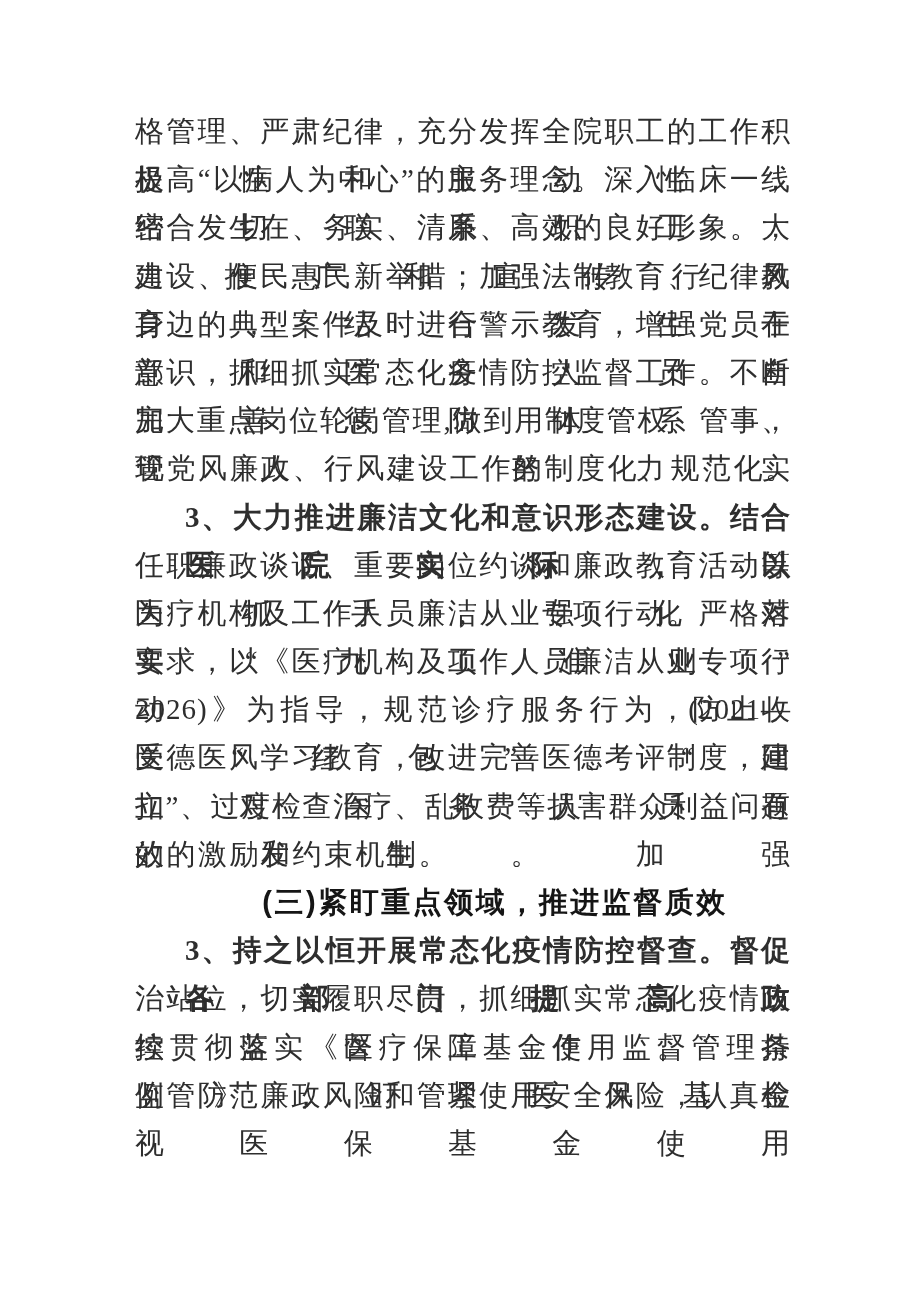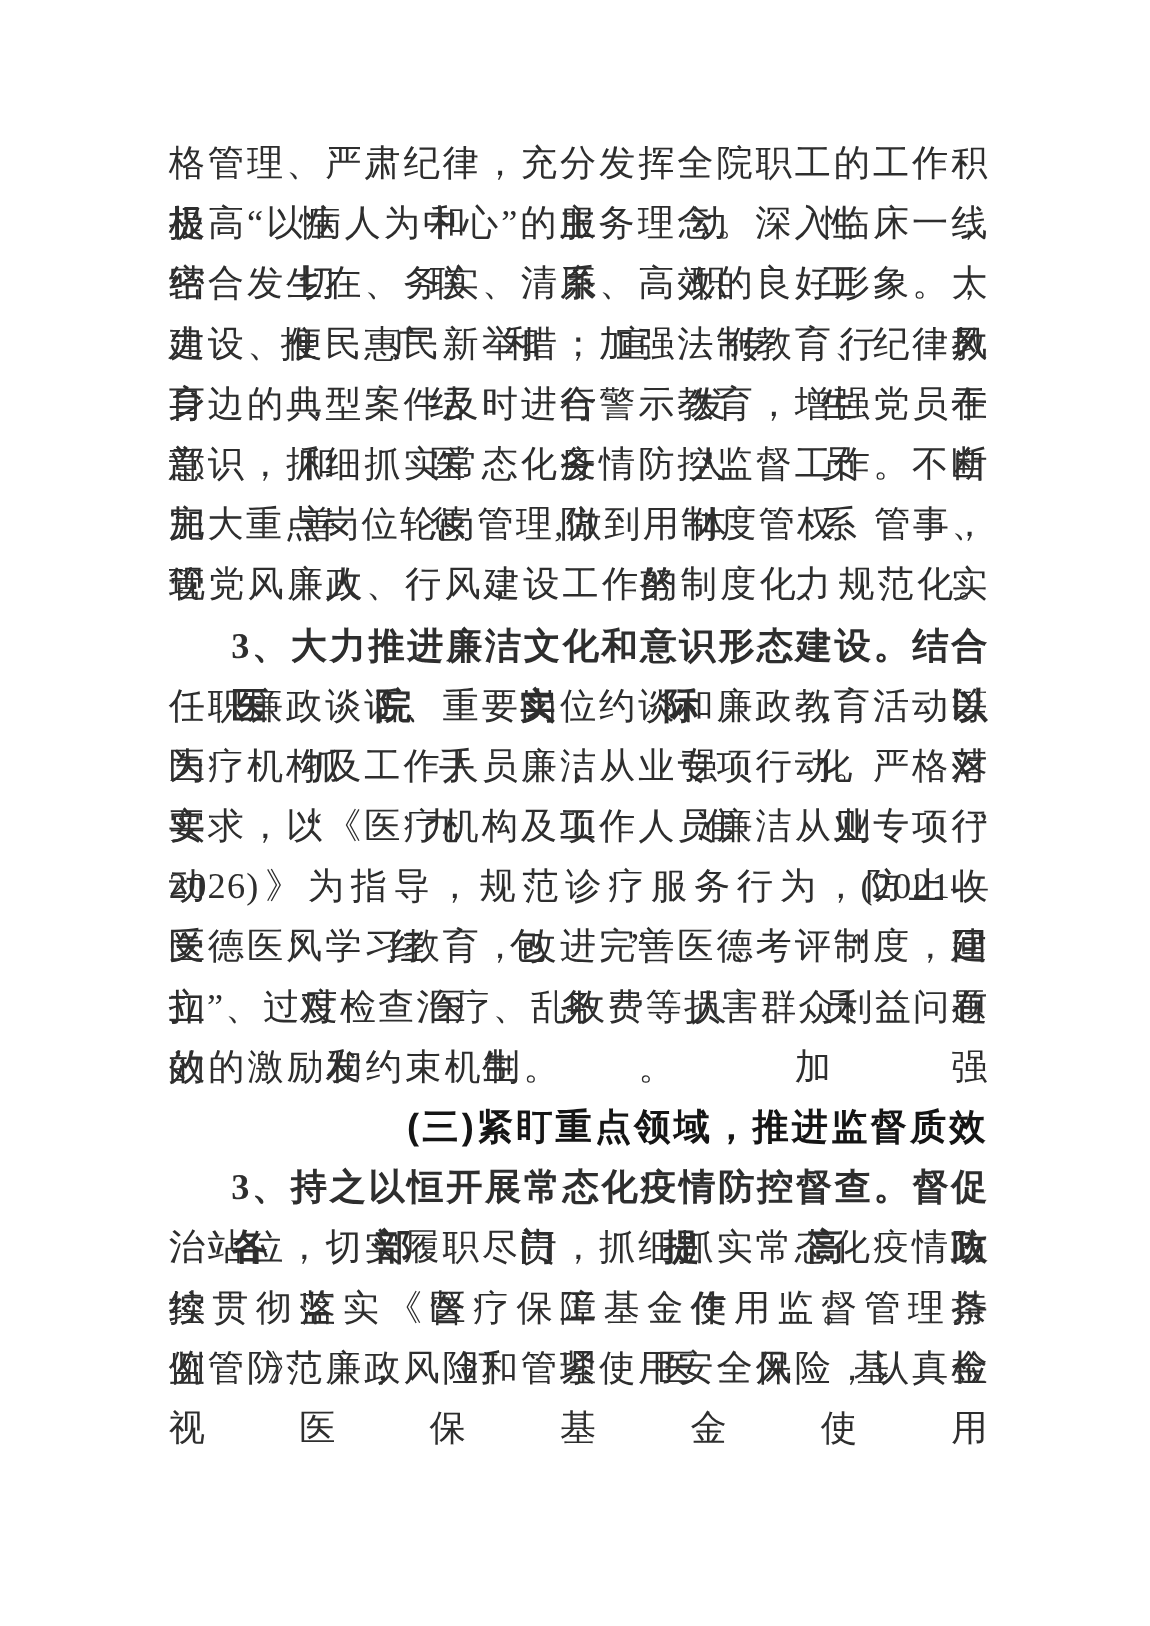--- a/index.html
+++ b/index.html
@@ -45,21 +45,21 @@
   
   .ind {
     padding-left: 50px;
     font-weight: bold;
   }
   
   .heading {
     font-family: "Liberation Sans", "DejaVu Sans", sans-serif;
     font-weight: 700;
     color: #151515;
-    text-align: right;
+    text-align: center;
     letter-spacing: 2.5px;
     padding-left: 64px;
   }
 </style>
 </head>
 <body>
 
 <div class="page">
   <div class="doc">
     <div class="ln just">格管理、严肃纪律，充分发挥全院职工的工作积极性和主动性，</div>

